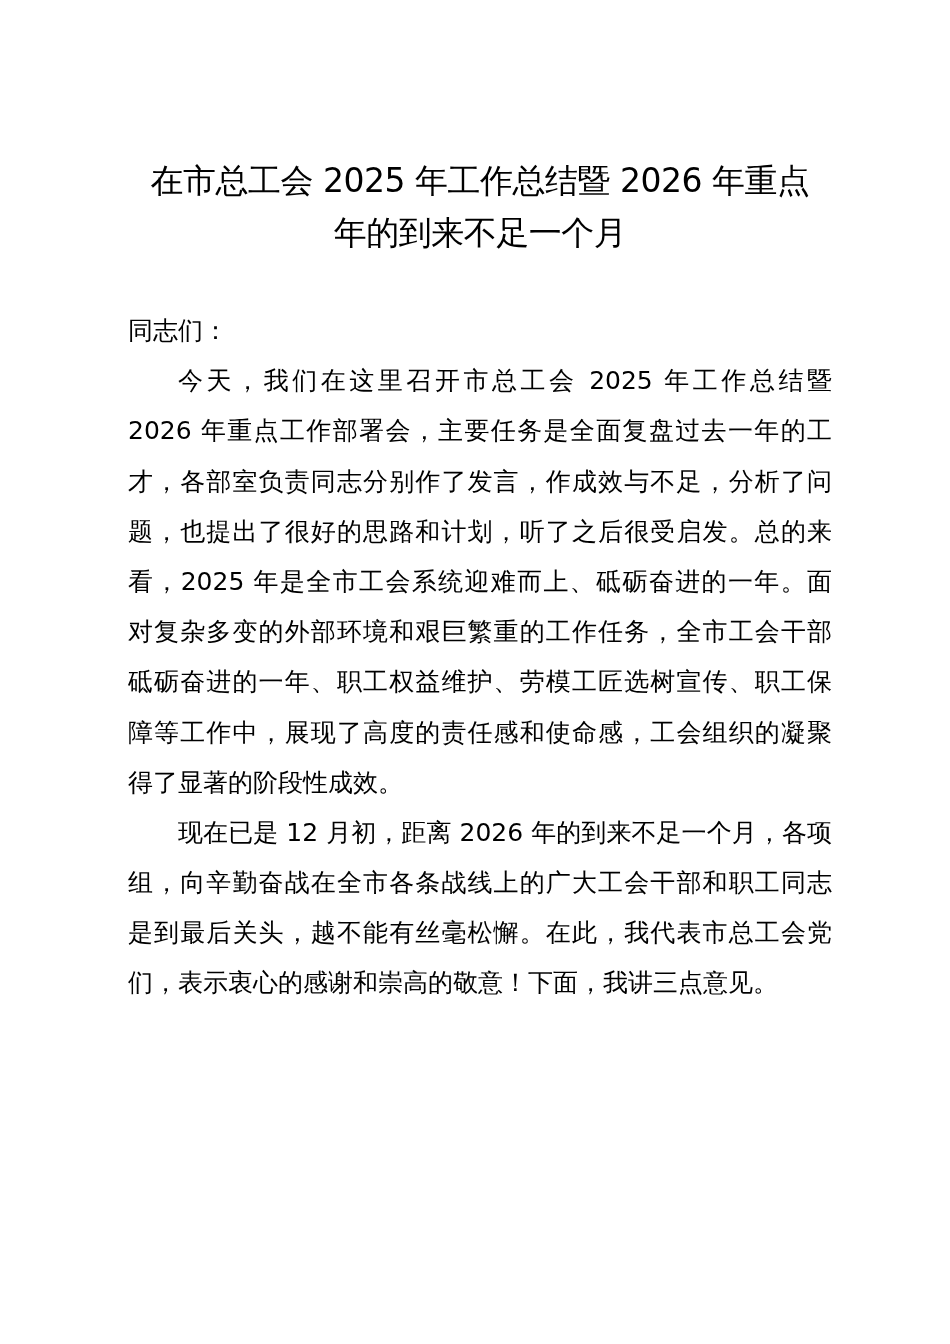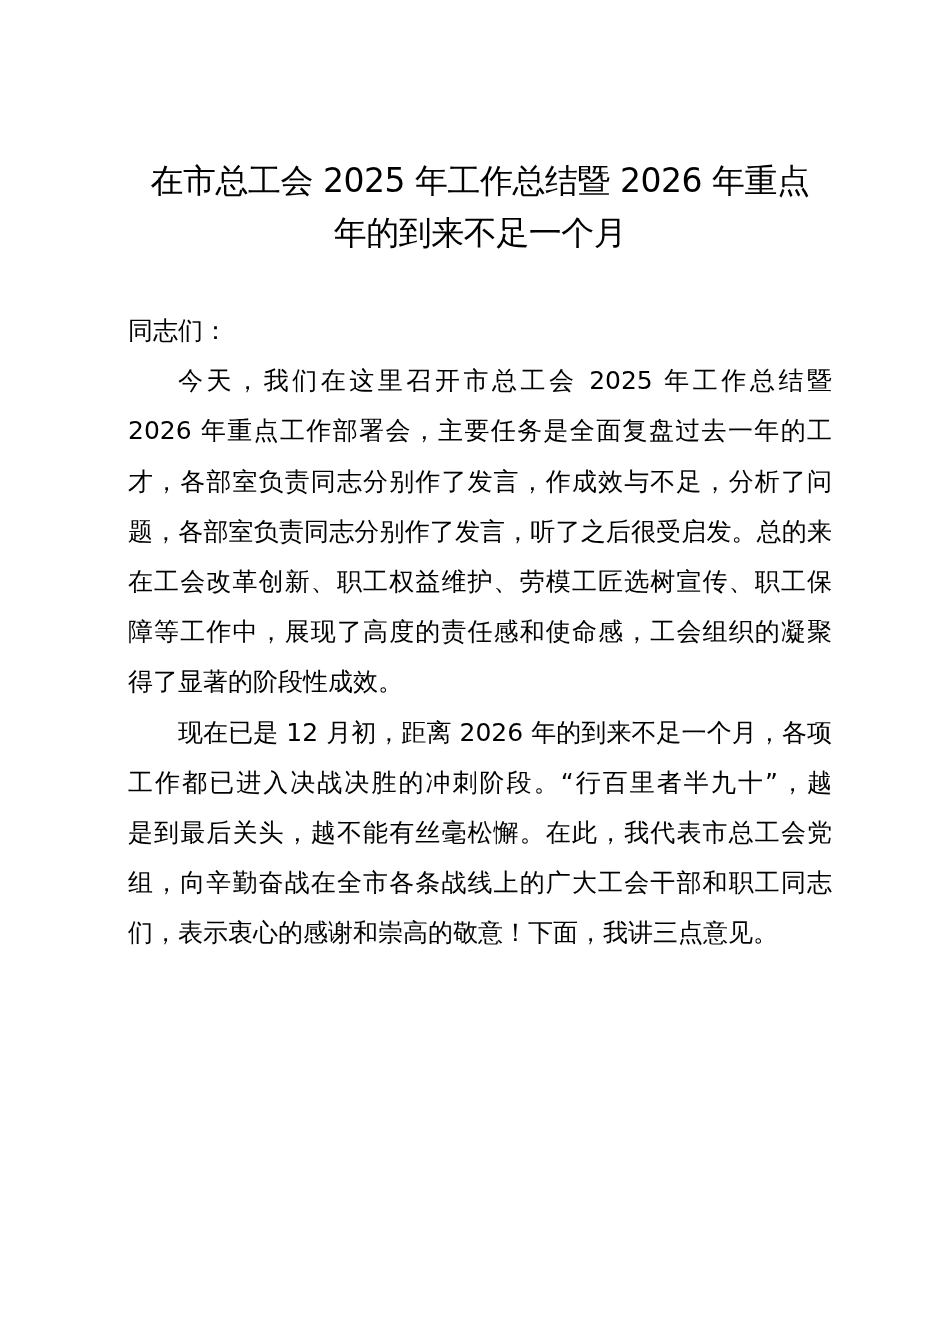--- a/index.html
+++ b/index.html
@@ -70,28 +70,29 @@
     <span class="tline">年的到来不足一个月</span>
   </h1>
 
   <div class="body">
     <span class="line last">同志们：</span>
 
     <div>
       <span class="line indent">今天，我们在这里召开市总工会 2025 年工作总结暨</span>
       <span class="line">2026 年重点工作部署会，主要任务是全面复盘过去一年的工</span>
       <span class="line">才，各部室负责同志分别作了发言，作成效与不足，分析了问</span>
-      <span class="line">题，各部室负责同志分别作了发言，听了之后很受启发。总的来</span>
-      <span class="line">在工会改革创新、职工权益维护、劳模工匠选树宣传、职工保</span>
+      <span class="line">题，也提出了很好的思路和计划，听了之后很受启发。总的来</span>
+      <span class="line">看，2025 年是全市工会系统迎难而上、砥砺奋进的一年。面</span>
+      <span class="line">对复杂多变的外部环境和艰巨繁重的工作任务，全市工会干部</span>
+      <span class="line">砥砺奋进的一年、职工权益维护、劳模工匠选树宣传、职工保</span>
       <span class="line">障等工作中，展现了高度的责任感和使命感，工会组织的凝聚</span>
       <span class="line last">得了显著的阶段性成效。</span>
     </div>
 
     <div>
       <span class="line indent">现在已是 12 月初，距离 2026 年的到来不足一个月，各项</span>
-      <span class="line">工作都已进入决战决胜的冲刺阶段。“行百里者半九十”，越</span>
+      <span class="line">组，向辛勤奋战在全市各条战线上的广大工会干部和职工同志</span>
       <span class="line">是到最后关头，越不能有丝毫松懈。在此，我代表市总工会党</span>
-      <span class="line">组，向辛勤奋战在全市各条战线上的广大工会干部和职工同志</span>
       <span class="line last">们，表示衷心的感谢和崇高的敬意！下面，我讲三点意见。</span>
     </div>
   </div>
 
 </div>
 
 </body></html>

